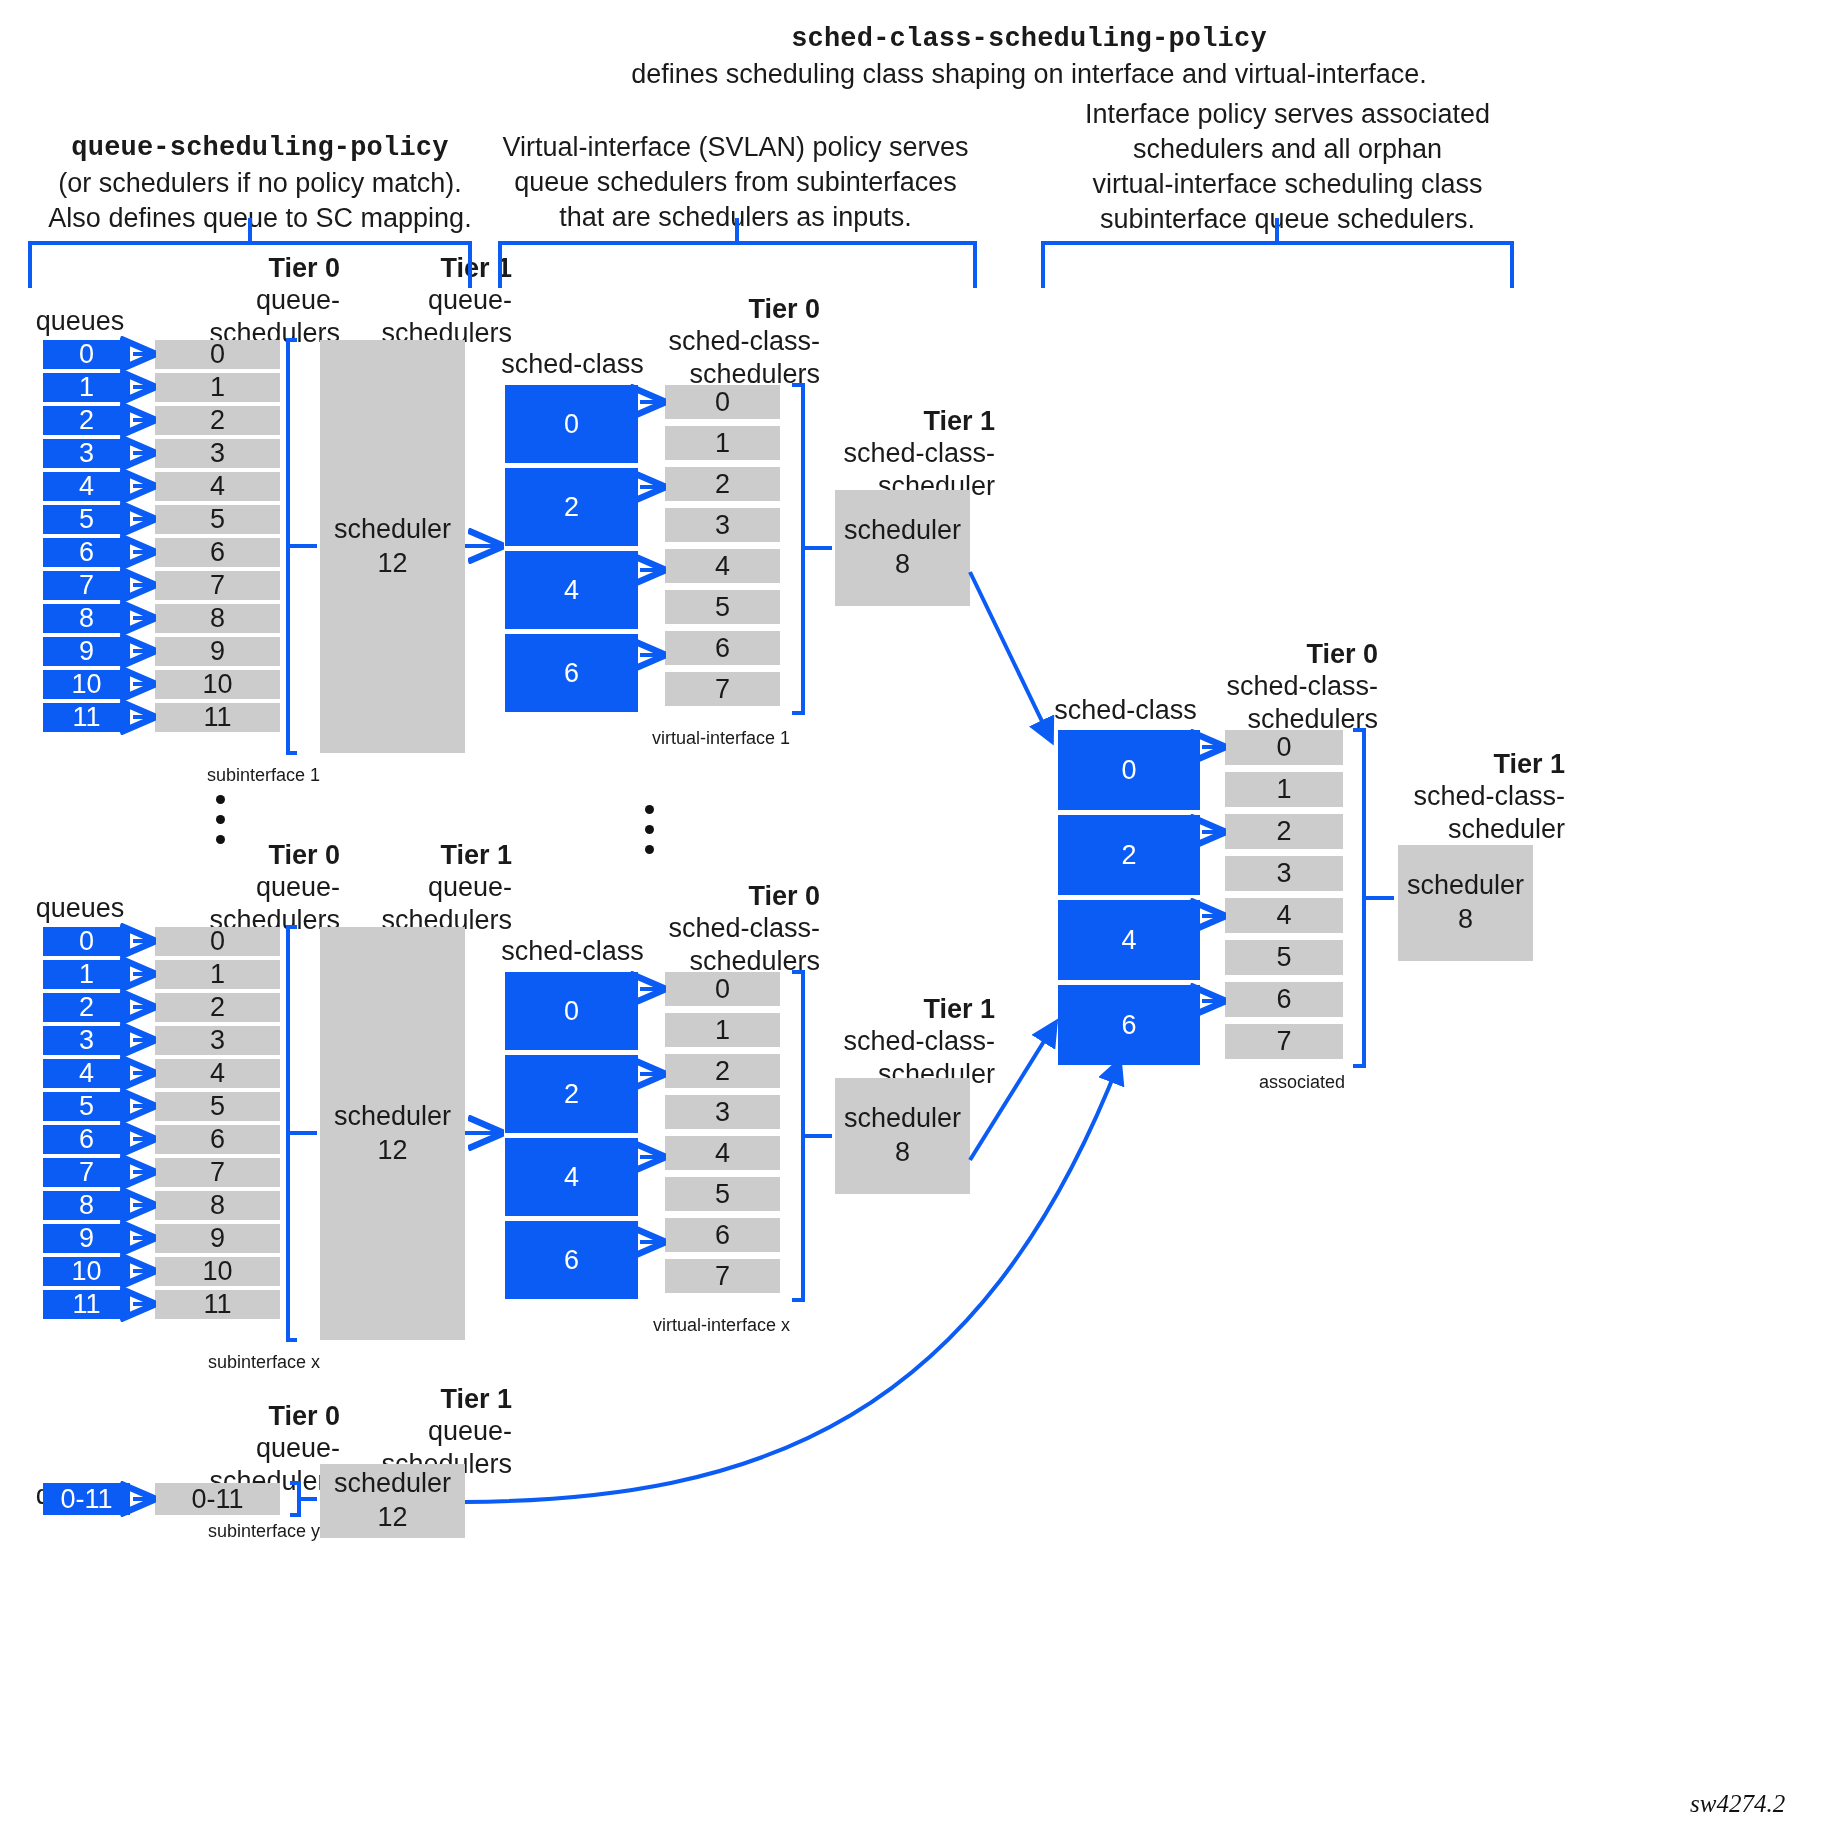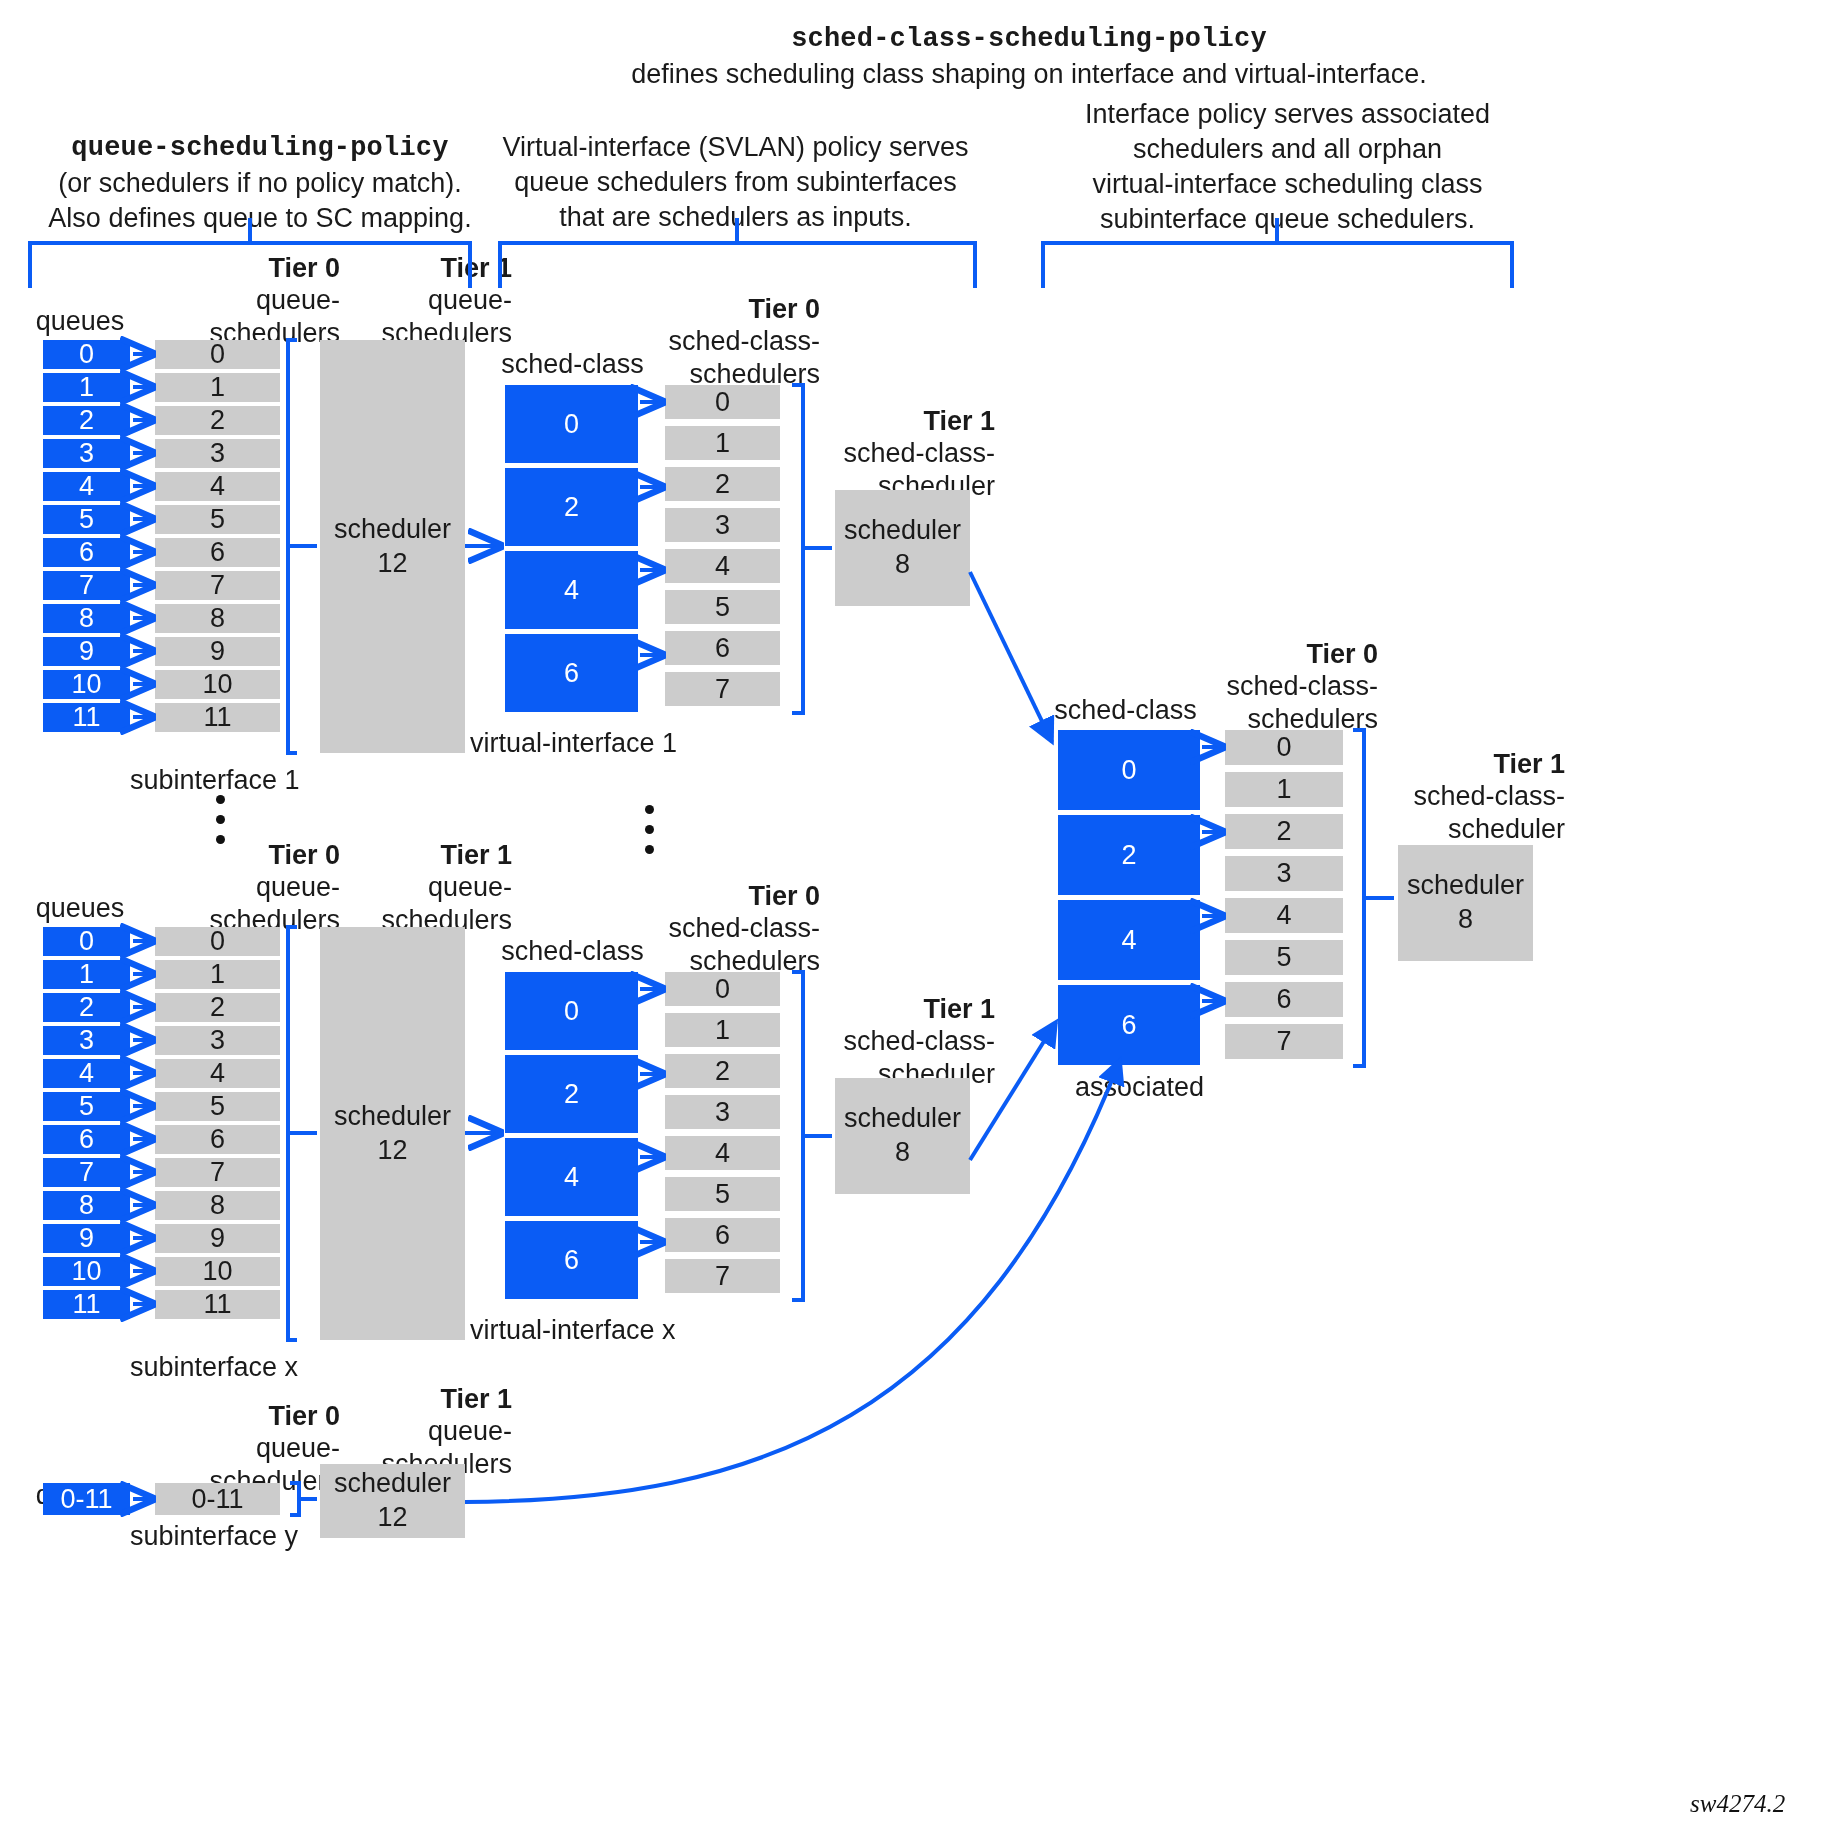--- a/index.html
+++ b/index.html
@@ -48,21 +48,21 @@
   
   #wires { position: absolute; left:0; top:0; width:1842px; height:1838px; pointer-events:none; }
 
   
   .dots { width: 9px; }
   .dots i {
     display:block; width:9px; height:9px; border-radius:50%;
     background:#111; margin-bottom:11px;
   }
 
-  .label { font-size: 27px; text-align:left; }
+  .label { font-size: 18px; text-align:right; }
   .wm {
     font-family: "Liberation Serif", serif;
     font-style: italic; font-size: 25px; color:#111;
   }
 </style>
 </head>
 <body>
 
 <div class="abs hdr" style="left:569px; top:22px; width:920px;">
   <div class="mono">sched-class-scheduling-policy</div>

